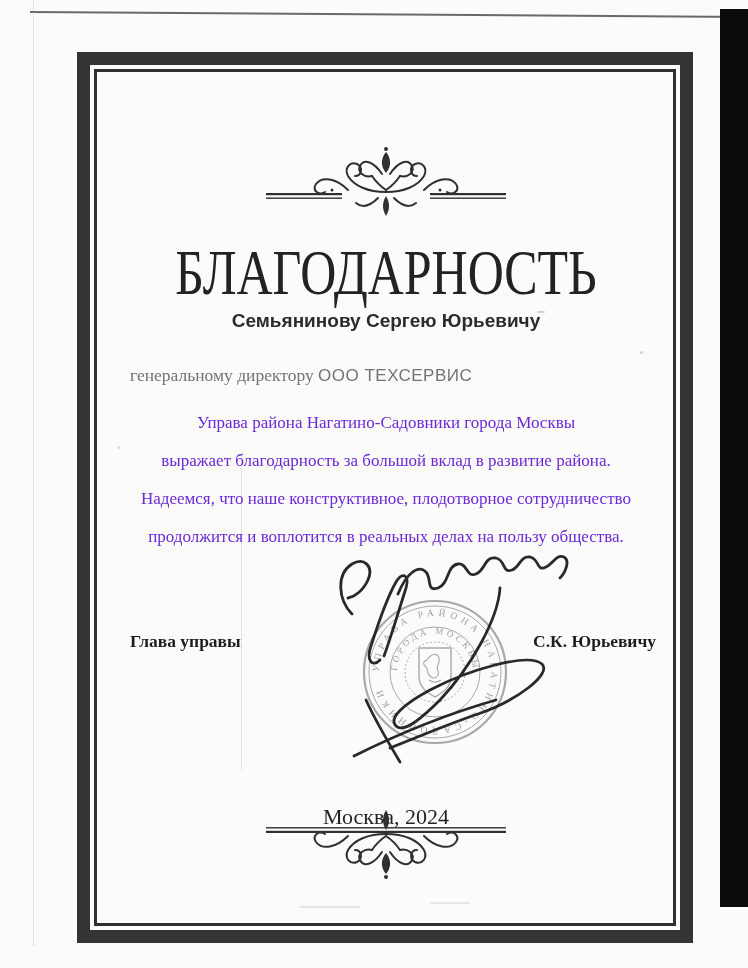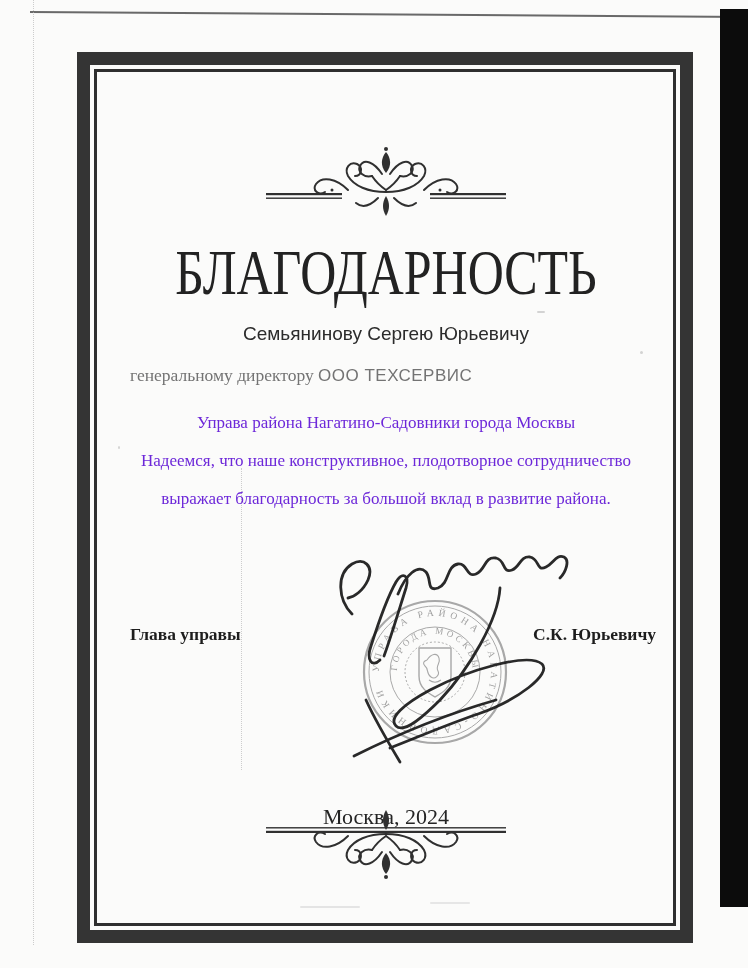--- a/index.html
+++ b/index.html
@@ -24,27 +24,27 @@
     border:13px solid #343434;}
   .frame-inner{position:absolute;inset:4px;border:3px solid #2f2f2f;}
 
   
   .center-col{left:28px;width:716px;text-align:center;}
 
   .title{
     top:236px;font-size:64px;letter-spacing:0px;font-weight:400;color:#222;
     transform:scaleX(.78);transform-origin:center;white-space:nowrap;
   }
-  .recipient{top:323px;font-family:"Liberation Sans",sans-serif;font-size:19px;color:#2b2b2b;}
+  .recipient{top:310px;font-family:"Liberation Sans",sans-serif;font-size:19px;color:#2b2b2b;font-weight:bold;}
   .position-line{left:130px;top:365px;font-size:17.5px;color:#737373;white-space:nowrap;}
   .position-line .company{font-family:"Liberation Sans",sans-serif;font-size:17px;letter-spacing:.5px;}
 
   .body-text{top:404px;font-size:17px;line-height:38px;color:#6d28d9;}
 
-  .signer{font-size:17.5px;font-weight:700;color:#1d1d1d;white-space:nowrap;}
+  .signer{font-size:17.5px;font-weight:700;color:#1d1d1d;white-space:nowrap;margin-top:7px;}
   .signer-title{left:130px;top:624px;}
   .signer-name{left:533px;top:624px;}
 
   .city-year{top:804px;font-size:22px;color:#242424;}
 
   .ornament{width:240px;height:72px;left:266px;}
   .ornament-top{top:146px;}
   .ornament-bottom{top:808px;transform:scaleY(-1);}
 
   .stamp{left:355px;top:592px;width:160px;height:160px;opacity:.85;}
@@ -96,22 +96,23 @@
 <div class="abs center-col recipient">Семьянинову Сергею Юрьевичу</div>
 
 <div class="abs position-line">
   <span>генеральному директору</span>
   <span> </span>
   <span class="company">ООО ТЕХСЕРВИС</span>
 </div>
 
 <div class="abs center-col body-text">
   <div>Управа района Нагатино-Садовники города Москвы</div>
+  <div>выражает благодарность за большой вклад в развитие района.</div>
   <div>Надеемся, что наше конструктивное, плодотворное сотрудничество</div>
-  <div>выражает благодарность за большой вклад в развитие района.</div>
+  <div>продолжится и воплотится в реальных делах на пользу общества.</div>
 </div>
 
 <svg class="abs stamp" viewBox="-80 -80 160 160">
   <g fill="none" stroke="#9a9a9a">
     <circle r="71" stroke-width="2.2"></circle>
     <circle r="66" stroke-width="1"></circle>
     <circle r="45" stroke-width="1"></circle>
     <circle r="30" stroke-width="1" stroke-dasharray="2 2"></circle>
     <path id="stampRingPath" d="M -56,0 A 56,56 0 1,1 56,0 A 56,56 0 1,1 -56,0" stroke="none"></path>
     <path id="stampInnerArc" d="M -38,0 A 38,38 0 0,1 38,0" stroke="none"></path>

